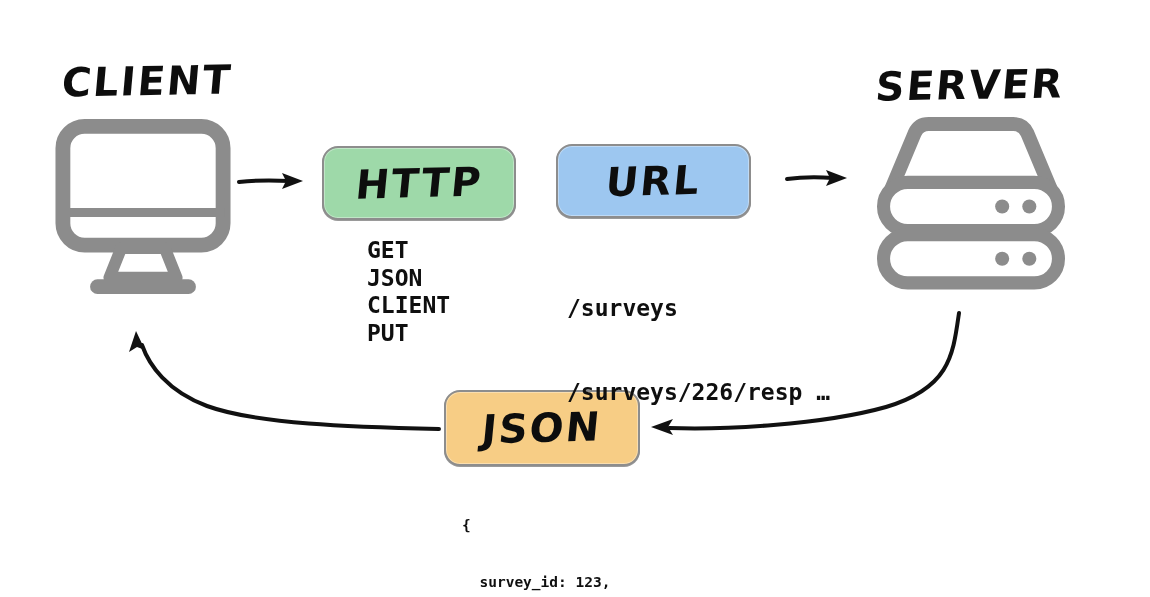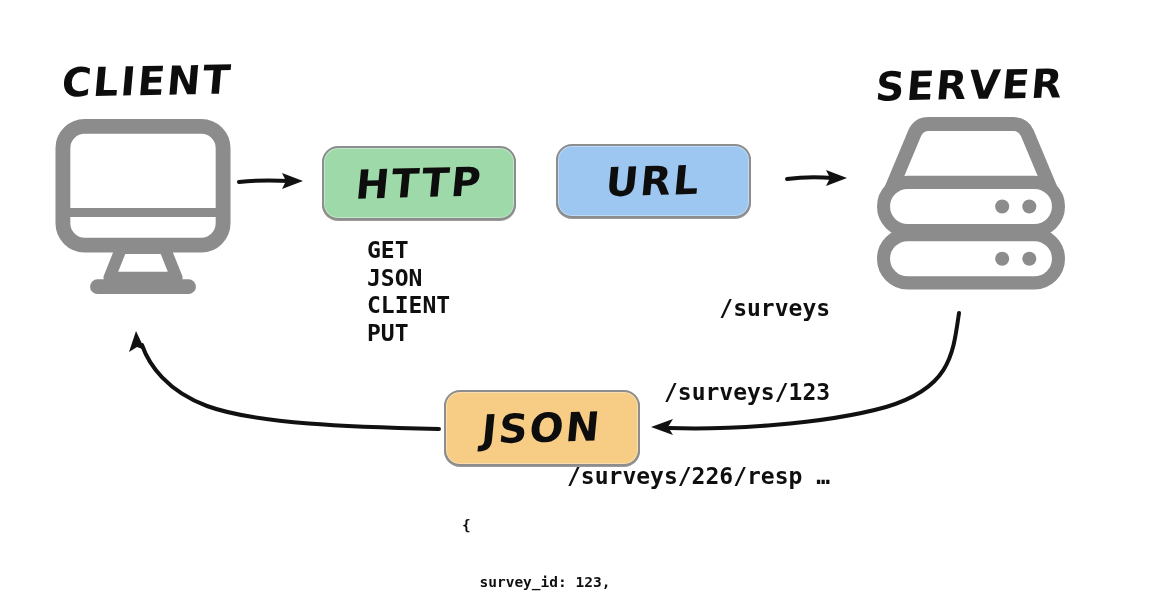--- a/index.html
+++ b/index.html
@@ -23,21 +23,21 @@
   .box-label{
     font-weight:700;font-size:40px;letter-spacing:2px;color:#0d0d0d;
     transform:skewX(-7deg) rotate(-1.5deg);
   }
   .http-box{left:322px;top:146px;width:190px;height:70px;background:#9ed9a9;}
   .url-box{left:556px;top:144px;width:191px;height:70px;background:#9dc7f0;}
   .json-box{left:444px;top:390px;width:192px;height:72px;background:#f7cd85;}
   
   .mono{font-family:"DejaVu Sans Mono", monospace;font-weight:700;color:#0f0f0f;}
   .methods-list{position:absolute;left:367px;top:237px;font-size:23px;line-height:27.7px;}
-  .paths-list{position:absolute;left:567px;top:238px;font-size:23px;line-height:28px;white-space:pre;text-align:right;}
+  .paths-list{position:absolute;left:567px;top:238px;font-size:23px;line-height:28px;white-space:pre;}
   .json-code{position:absolute;left:462px;top:477px;font-size:14.5px;line-height:19.3px;white-space:pre;}
   .svg-abs{position:absolute;}
   .arrow-layer{left:0;top:0;width:1150px;height:597px;pointer-events:none;}
 </style>
 </head>
 <body>
 
 <div class="canvas">
 
   <div class="node-title client-title">CLIENT</div>
@@ -72,21 +72,20 @@
 
   <div class="mono methods-list">
     <div>GET</div>
     <div>JSON</div>
     <div>CLIENT</div>
     <div>PUT</div>
   </div>
 
   <div class="mono paths-list">
     <div>/surveys</div>
-    <div>/surveys/123</div>
     <div>/surveys/226/resp …</div>
   </div>
 
   <div class="mono json-code">
     <div>{</div>
     <div>  survey_id: 123,</div>
     
     
     
     

